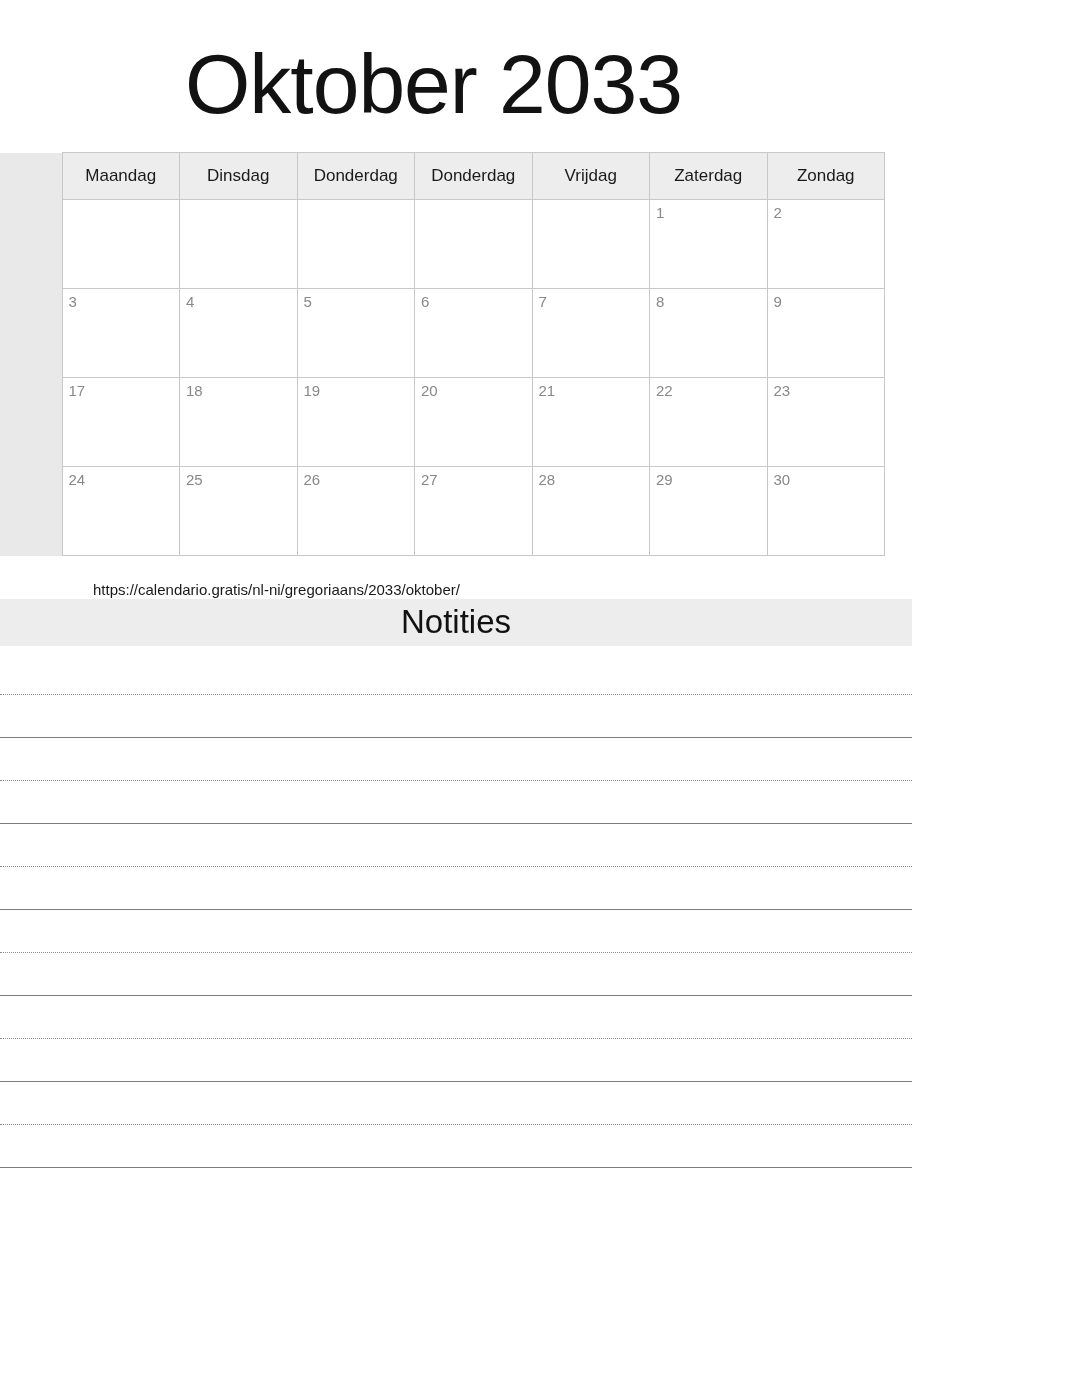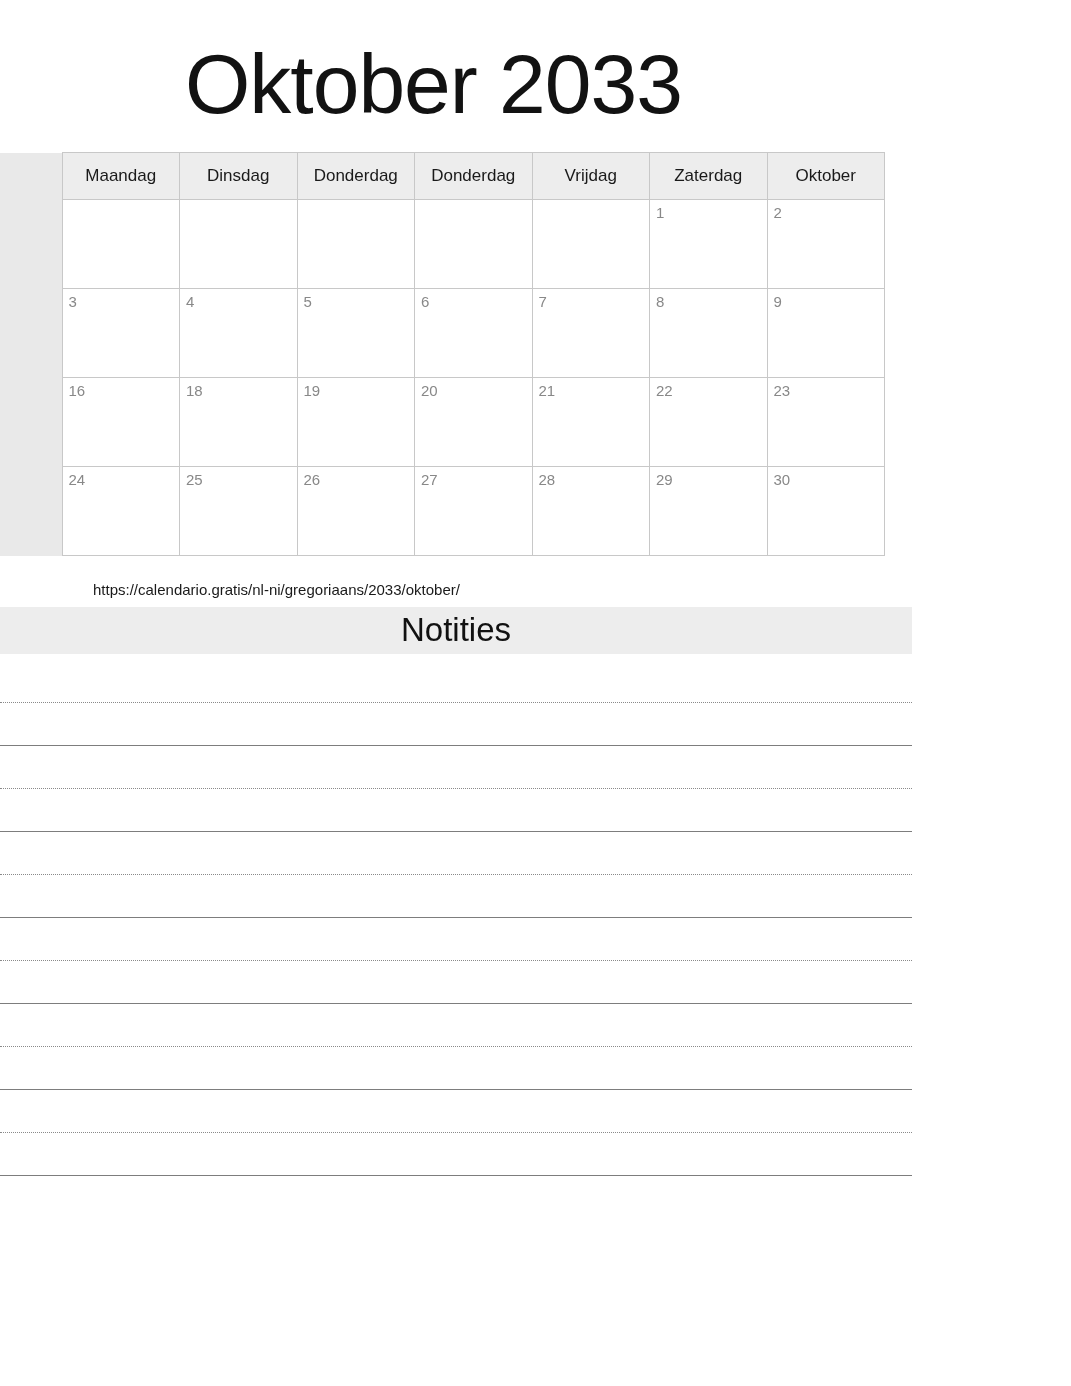--- a/index.html
+++ b/index.html
@@ -80,21 +80,21 @@
 
   
   .source-url {
     margin: 25px 0 0 93px;
     font-size: 15px;
     color: #1a1a1a;
   }
 
   
   .notes-section {
-    margin: 9px auto 0 auto;
+    margin: 1px auto 0 auto;
     width: 912px;
   }
   .notes-header {
     background: #ededed;
     text-align: center;
     font-size: 33px;
     line-height: 1.25;
     padding: 2px 0 4px 0;
     color: #111111;
   }
@@ -130,21 +130,21 @@
       </colgroup>
       <thead>
         <tr>
           <th class="gutter"></th>
           <th class="dayhead">Maandag</th>
           <th class="dayhead">Dinsdag</th>
           <th class="dayhead">Donderdag</th>
           <th class="dayhead">Donderdag</th>
           <th class="dayhead">Vrijdag</th>
           <th class="dayhead">Zaterdag</th>
-          <th class="dayhead">Oktober</th>
+          <th class="dayhead">Zondag</th>
         </tr>
       </thead>
       <tbody>
         <tr>
           <td class="gutter"></td>
           <td class="daycell"></td>
           <td class="daycell"></td>
           <td class="daycell"></td>
           <td class="daycell"></td>
           <td class="daycell"></td>
@@ -156,21 +156,21 @@
           <td class="daycell">3</td>
           <td class="daycell">4</td>
           <td class="daycell">5</td>
           <td class="daycell">6</td>
           <td class="daycell">7</td>
           <td class="daycell">8</td>
           <td class="daycell">9</td>
         </tr>
         <tr>
           <td class="gutter"></td>
-          <td class="daycell">16</td>
+          <td class="daycell">17</td>
           <td class="daycell">18</td>
           <td class="daycell">19</td>
           <td class="daycell">20</td>
           <td class="daycell">21</td>
           <td class="daycell">22</td>
           <td class="daycell">23</td>
         </tr>
         <tr>
           <td class="gutter"></td>
           <td class="daycell">24</td>

